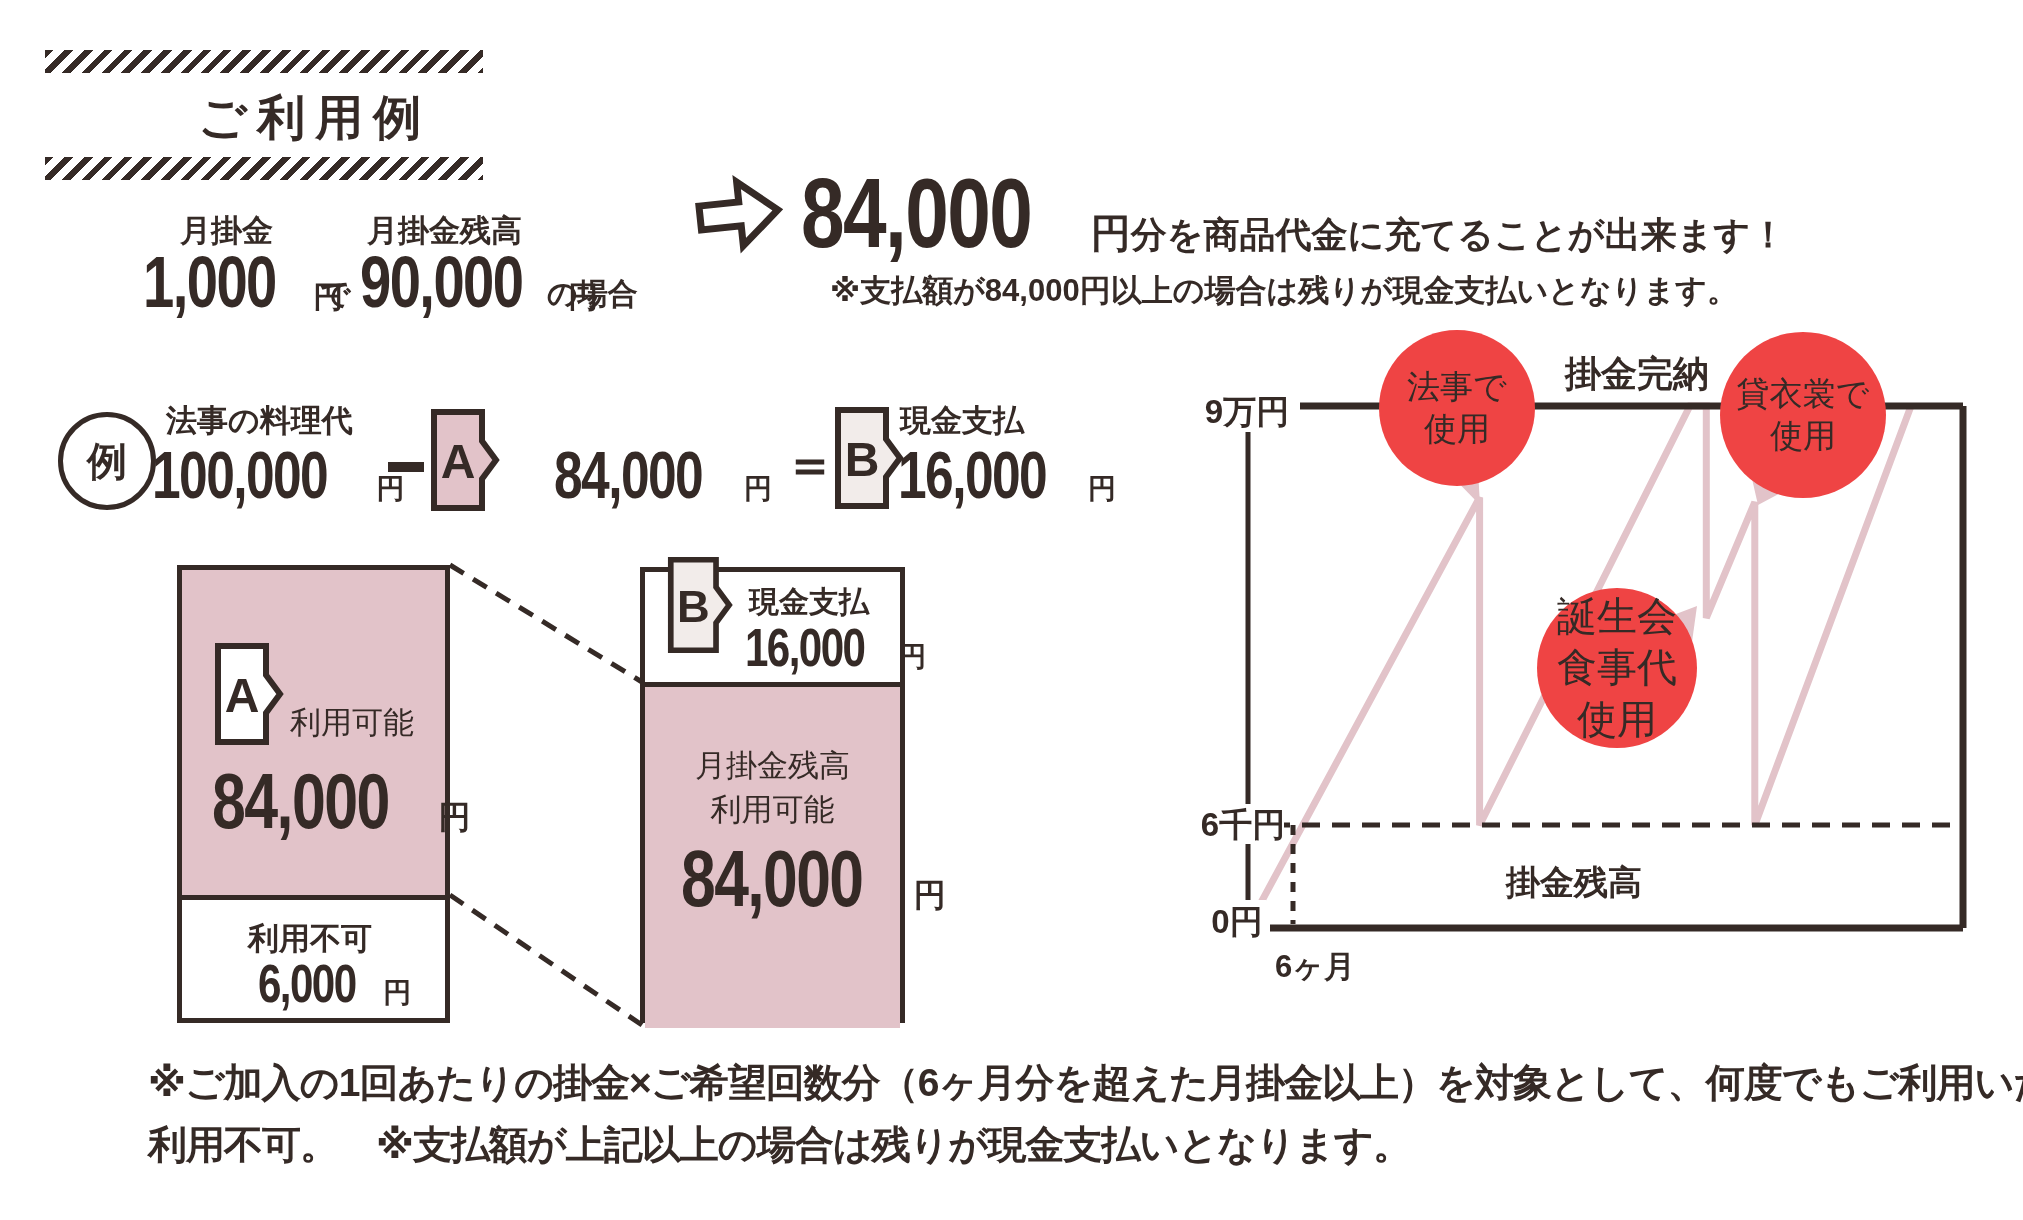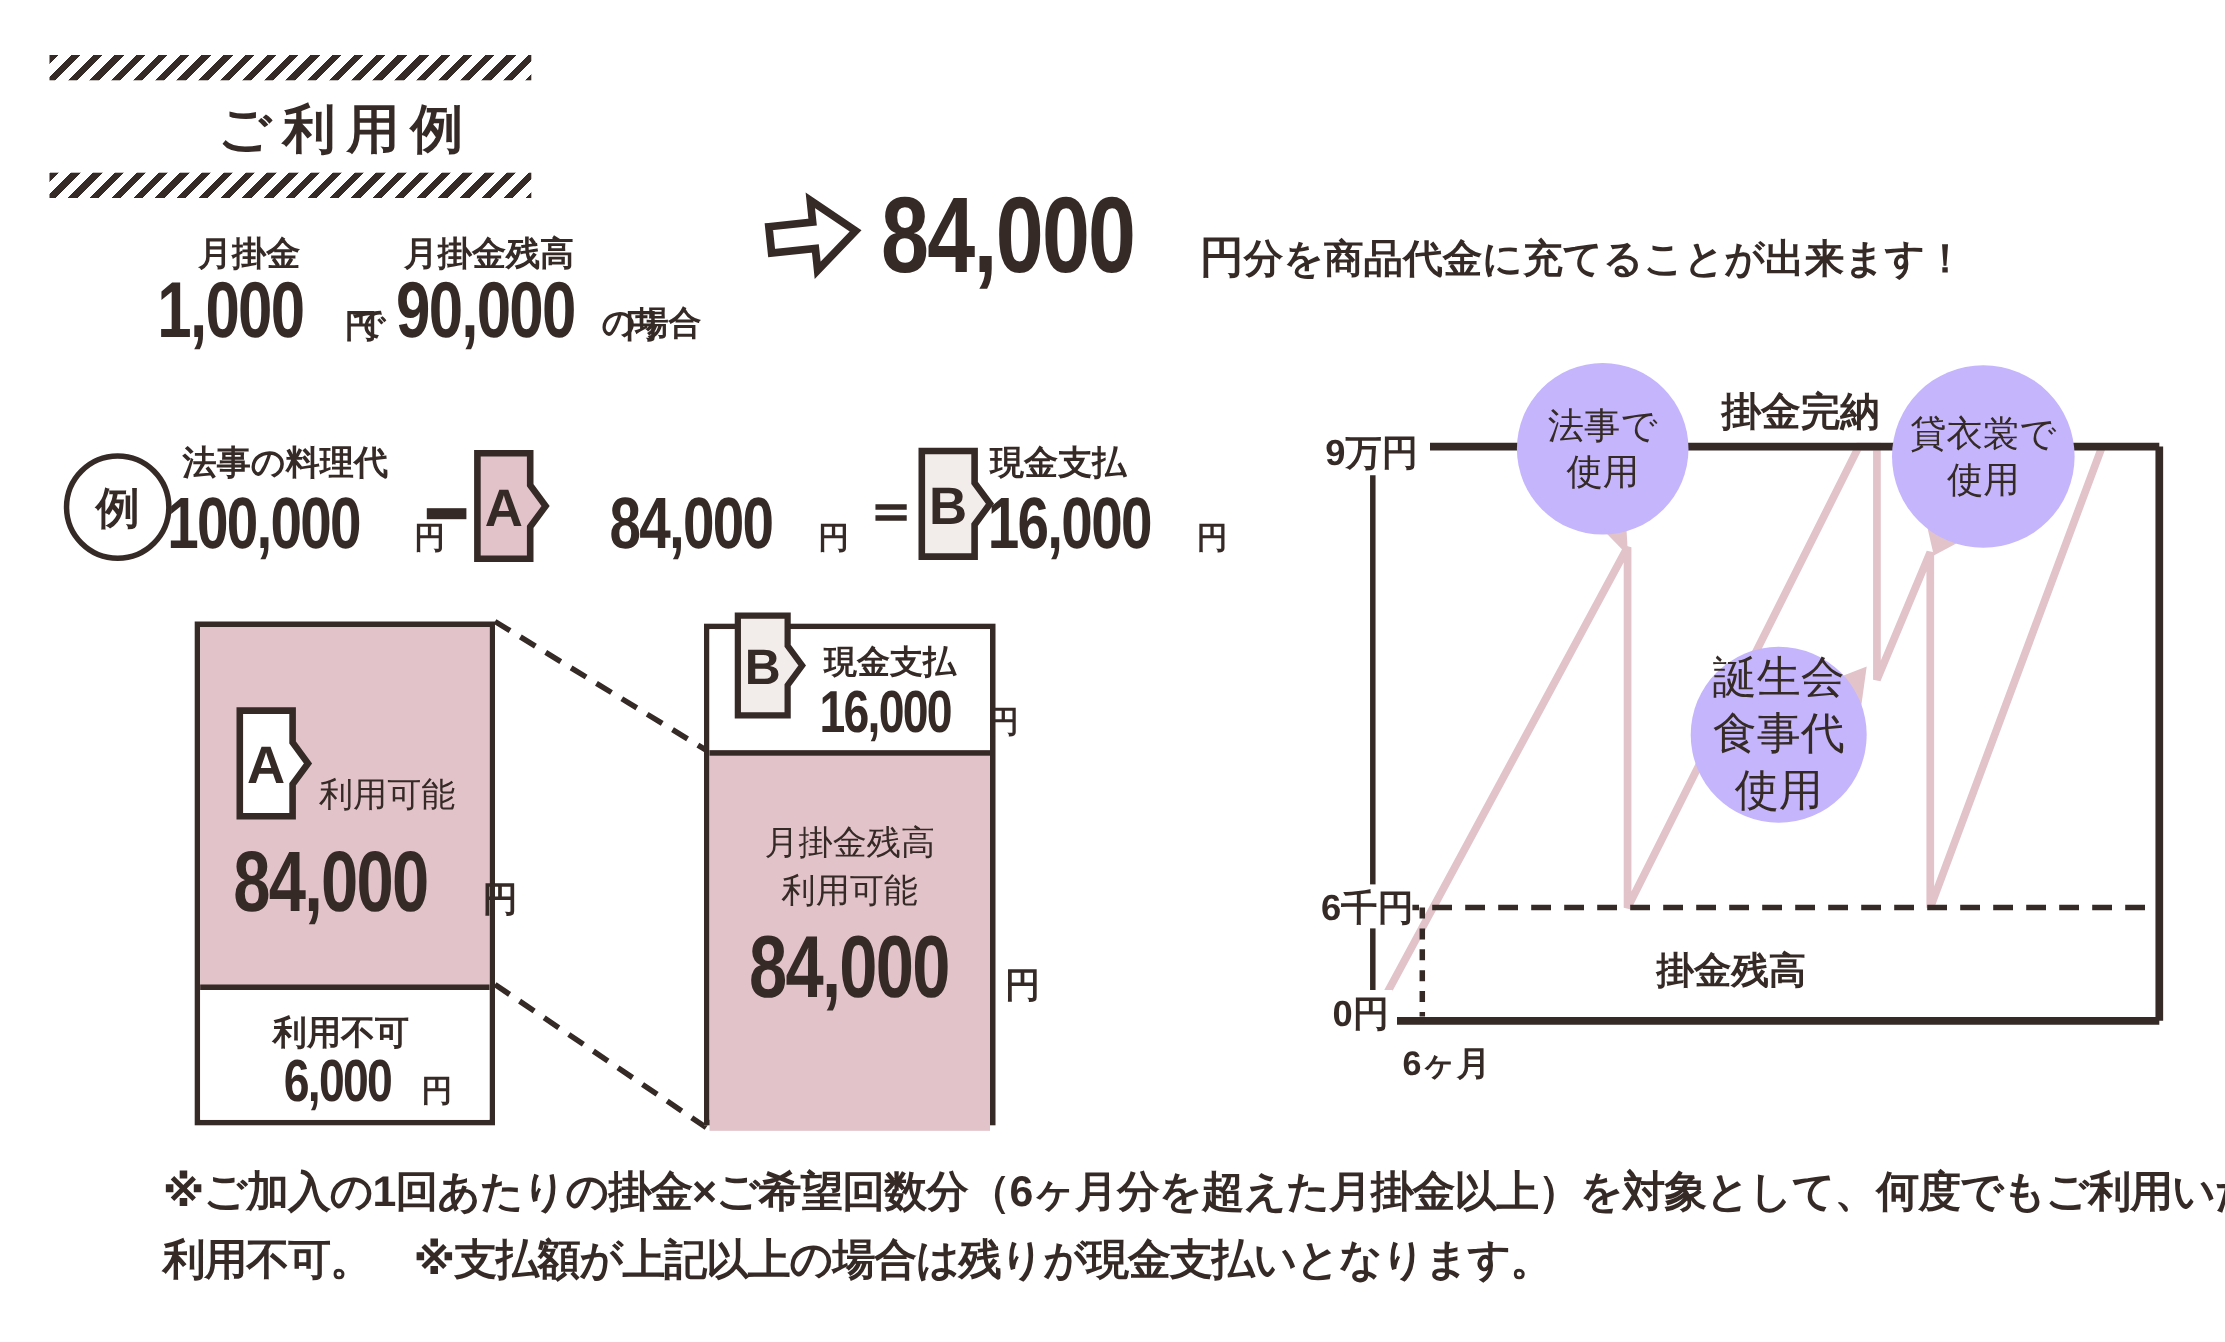--- a/index.html
+++ b/index.html
@@ -35,21 +35,21 @@
   .example-circle{
     width:88px;height:88px;border:5px solid #352a26;border-radius:50%;
     display:flex;align-items:center;justify-content:center;
     font-family:"DejaVu Serif","Liberation Serif",serif;font-size:40px;font-weight:600;
   }
   .minus-bar{width:36px;height:10px;background:#352a26;}
   .equals{font-weight:700;font-size:52px;line-height:1;}
   .box{border:5px solid #352a26;box-sizing:border-box;background:#fff;}
   .pinkfill{background:#e2c3c9;}
   .bubble{
-    position:absolute;background:#c4b5fd;border-radius:50%;
+    position:absolute;background:#ef4444;border-radius:50%;
     display:flex;flex-direction:column;align-items:center;justify-content:center;
     font-family:"DejaVu Serif","Liberation Serif",serif;text-align:center;z-index:2;
   }
   .bubble span{display:block;line-height:1.28;}
   .b-2line{font-size:33px;} .b-3line{font-size:40px;}
   .tagletter{font-weight:700;}
   svg text{fill:#352a26;}
   .ctext{text-anchor:middle;}
 </style>
 </head>
@@ -76,20 +76,21 @@
 
   <svg class="abs" style="left:692px;top:172px;transform:rotate(-6deg);" width="94" height="84" viewBox="0 0 94 84">
     <path d="M8,30 H48 V10 L86,42 48,74 V54 H8 Z" fill="#ffffff" stroke="#352a26" stroke-width="7" stroke-linejoin="miter"></path>
   </svg>
 
   <div class="abs result-line" style="left:795px;top:164px;">
     <span class="num n98" style="transform:scaleX(.8);margin:0 2px 0 6px;">84,000</span>
     <span class="yen y40">円</span>
     <span class="result-suffix">分を商品代金に充てることが出来ます！</span>
   </div>
+  <div class="abs note" style="left:830px;top:270px;">※支払額が84,000円以上の場合は残りが現金支払いとなります。</div>
 
   <div class="abs example-circle" style="left:58px;top:412px;">
     <span>例</span>
   </div>
   <div class="abs lbl" style="left:166px;top:400px;">法事の料理代</div>
   <div class="abs numrow" style="left:152px;top:442px;">
     <span class="num n66">100,000</span>
       <span class="yen y28">円</span>
   </div>
   <div class="abs minus-bar" style="left:388px;top:462px;"></div>

